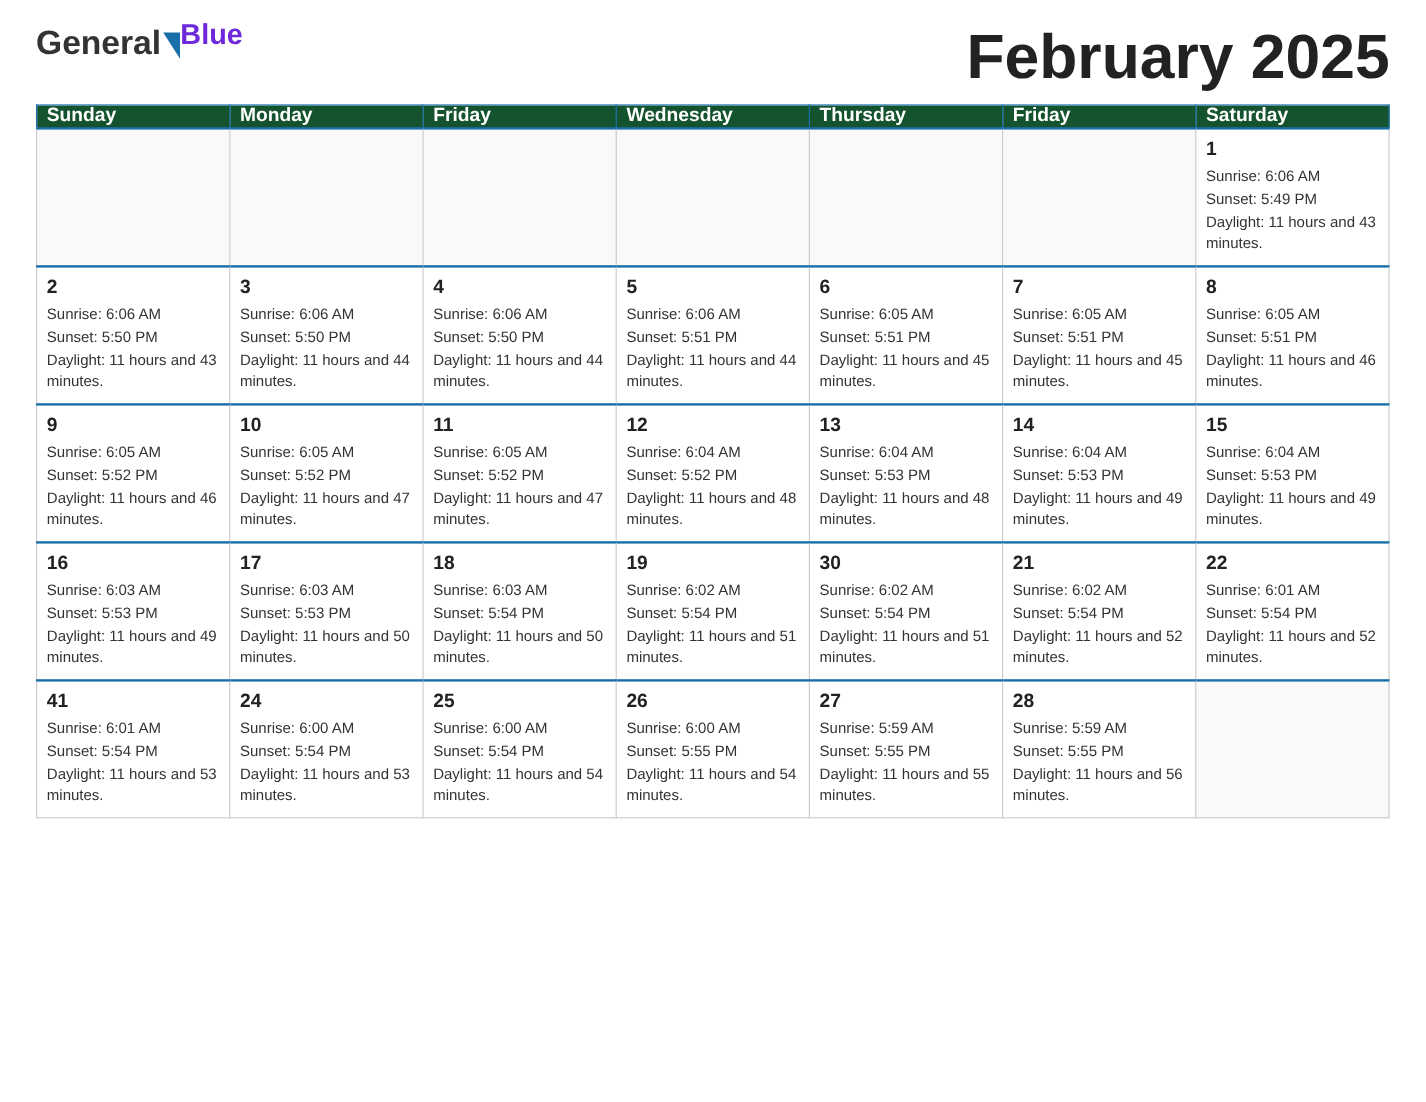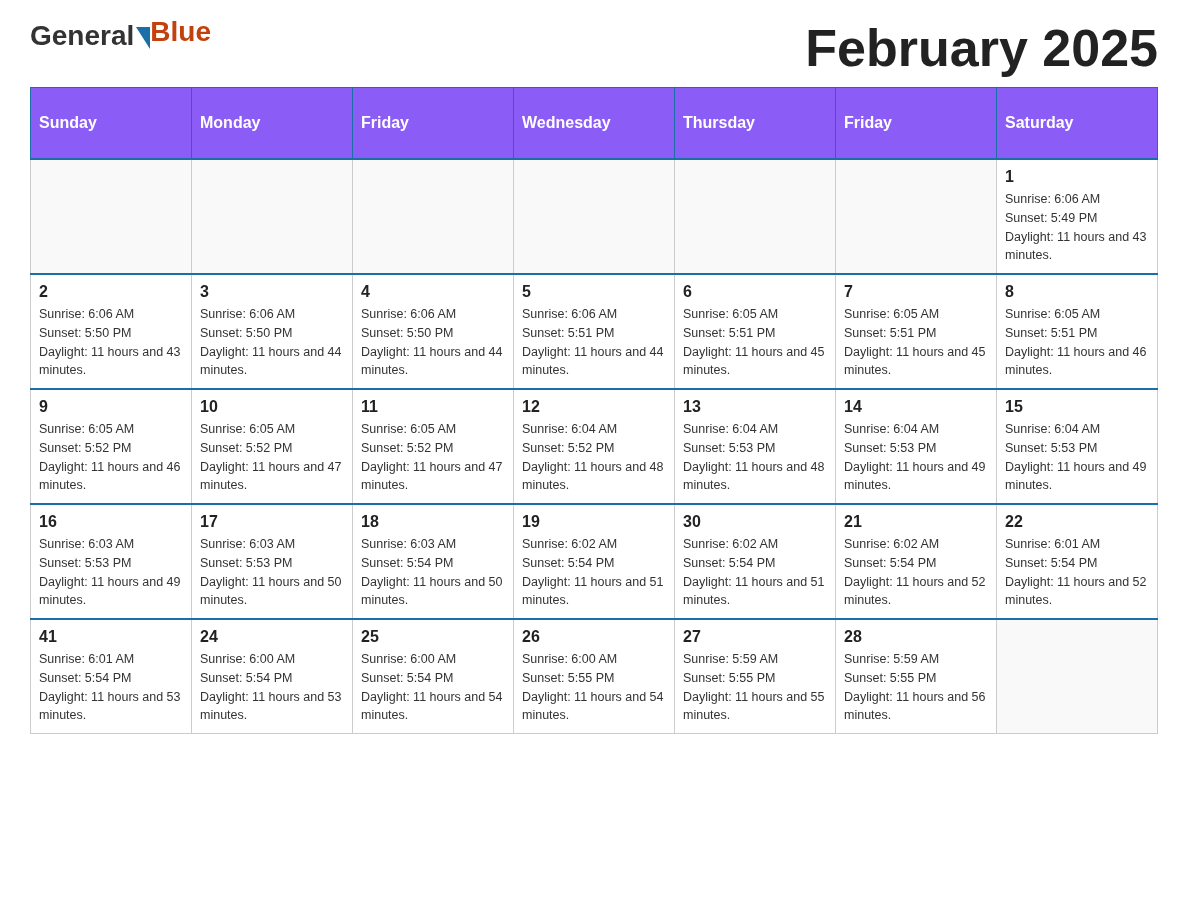--- a/index.html
+++ b/index.html
@@ -32,23 +32,23 @@
       width: 0;
       height: 0;
       border-left: 14px solid transparent;
       border-right: 0px solid transparent;
       border-top: 22px solid #1a6fa8;
       margin-left: 2px;
       position: relative;
       top: 2px;
     }
     .logo-blue {
-      font-size: 28px;
-      font-weight: bold;
-      color: #c2410c;
+      font-size: 24px;
+      font-weight: bold;
+      color: #6d28d9;
       margin-top: -4px;
     }
     .title-area {
       text-align: center;
     }
     .month-title {
       font-size: 52px;
       font-weight: bold;
       color: #222;
       line-height: 1.1;
@@ -57,25 +57,25 @@
       font-size: 20px;
       color: #444;
       margin-top: 4px;
     }
     .calendar {
       width: 100%;
       border-collapse: collapse;
       margin-top: 10px;
     }
     .calendar thead tr th {
-      background-color: #8b5cf6;
+      background-color: #14532d;
       color: #fff;
       font-size: 16px;
       font-weight: bold;
-      padding: 26px 8px;
+      padding: 0 8px;
       text-align: left;
       border: 1px solid #1a6fa8;
     }
     .calendar tbody tr td {
       vertical-align: top;
       padding: 8px;
       border: 1px solid #ccc;
       border-top: 2px solid #1a6fa8;
       font-size: 13px;
       color: #333;

